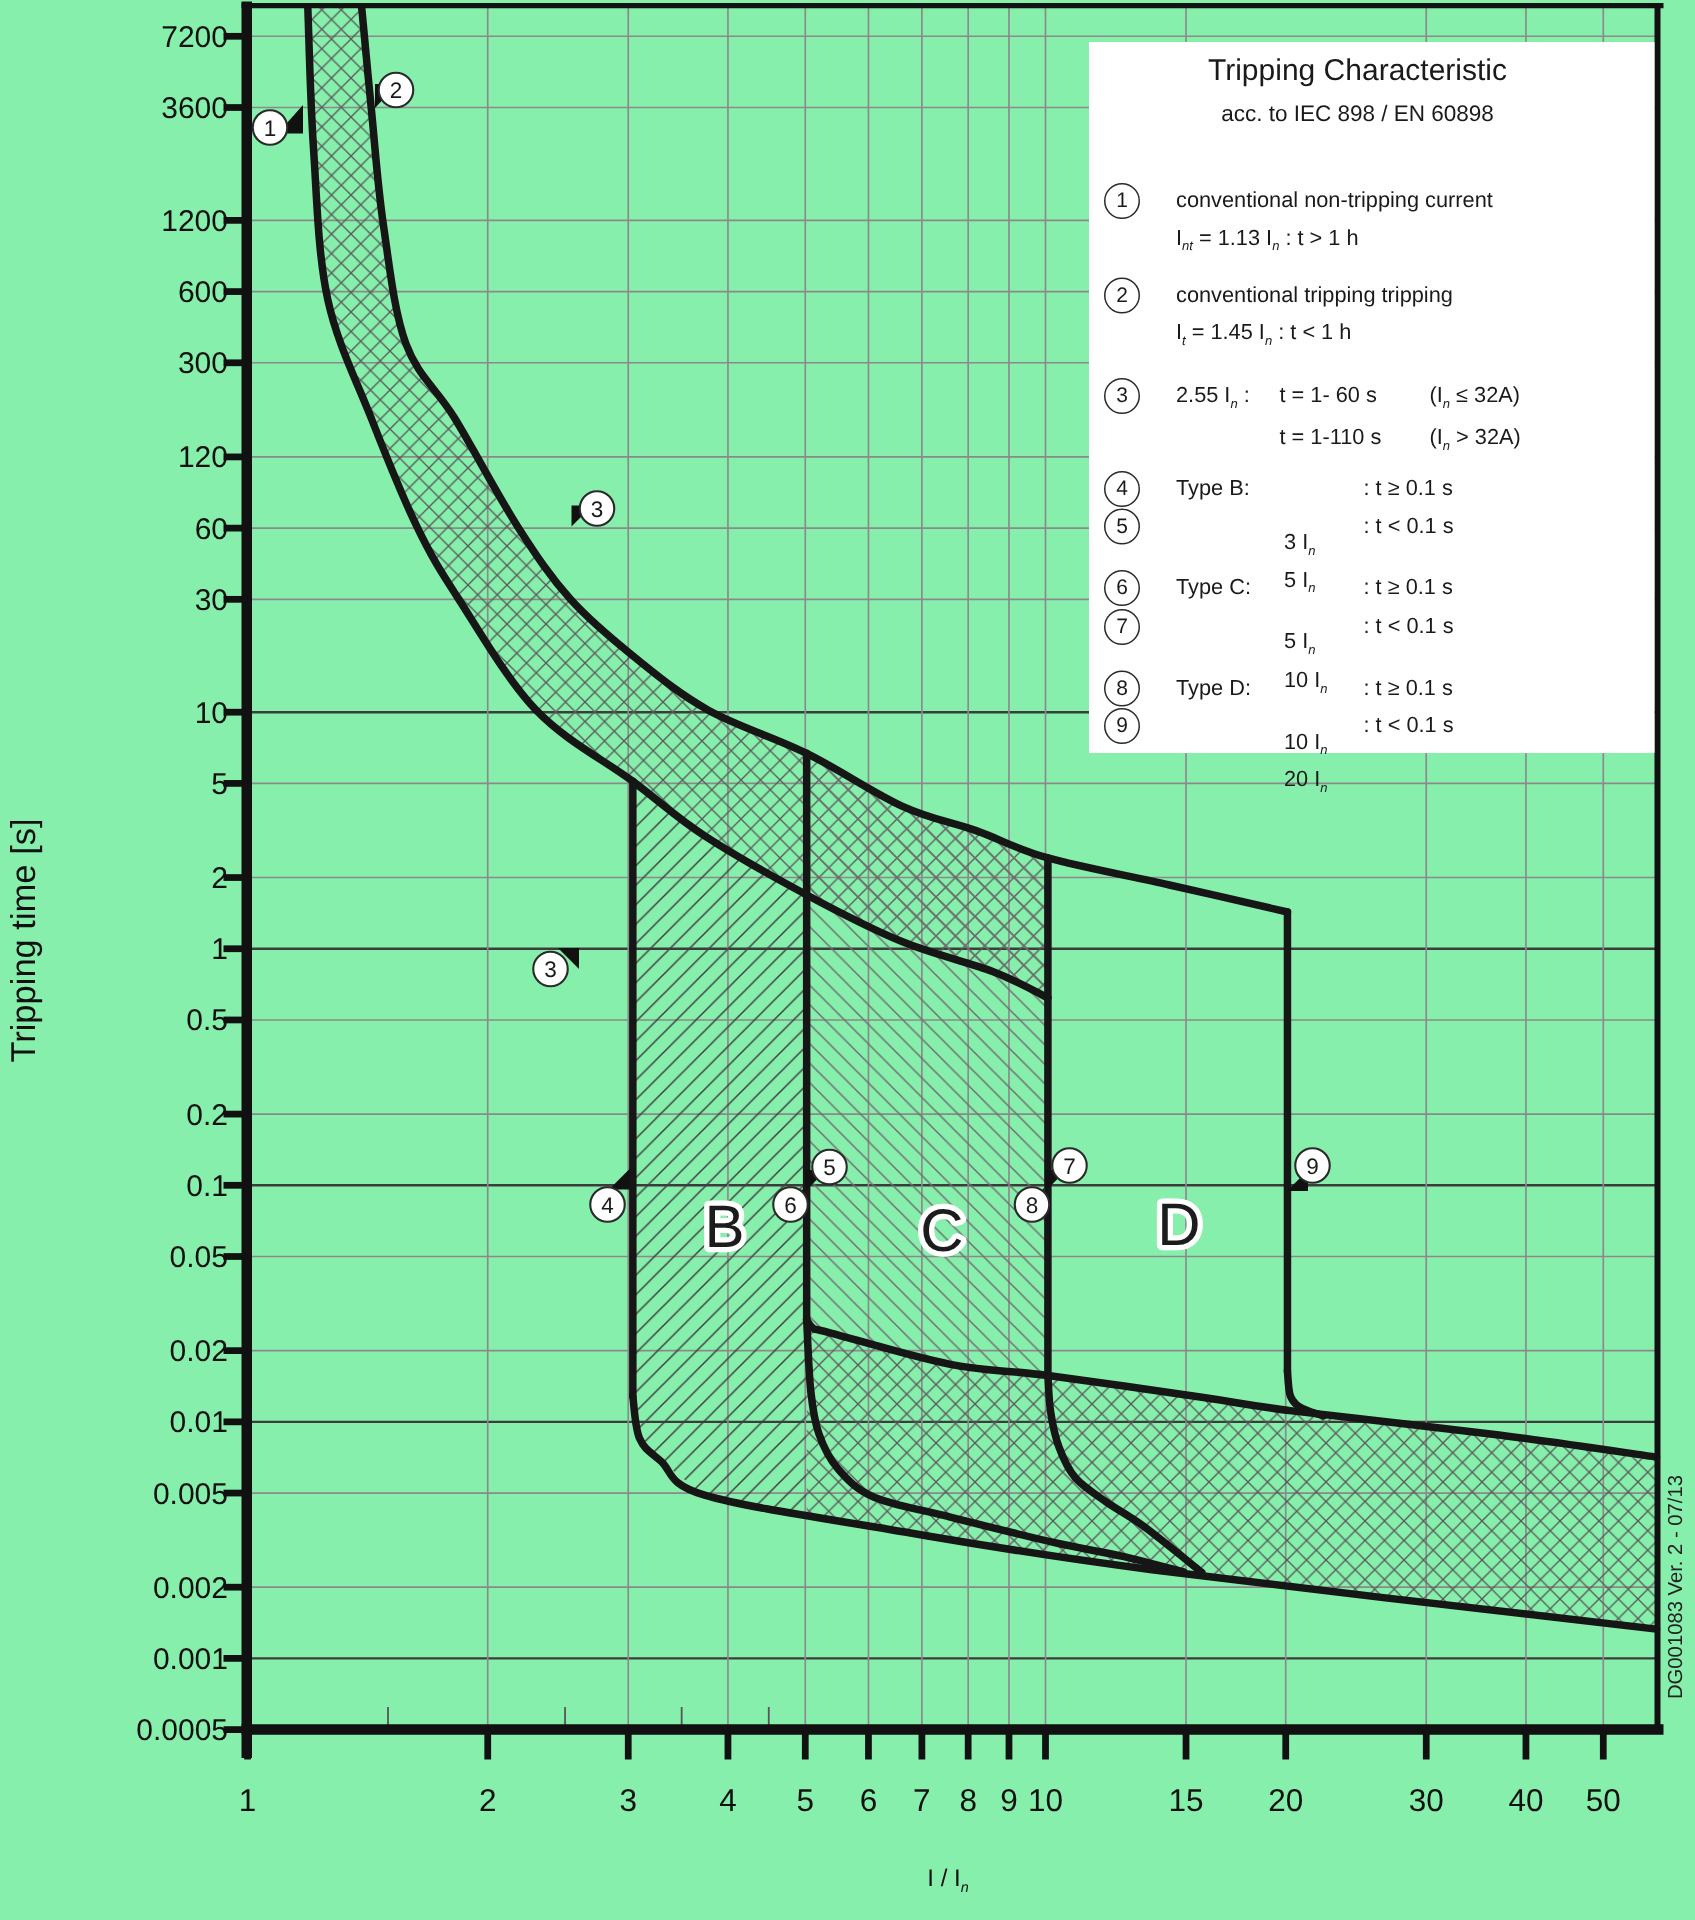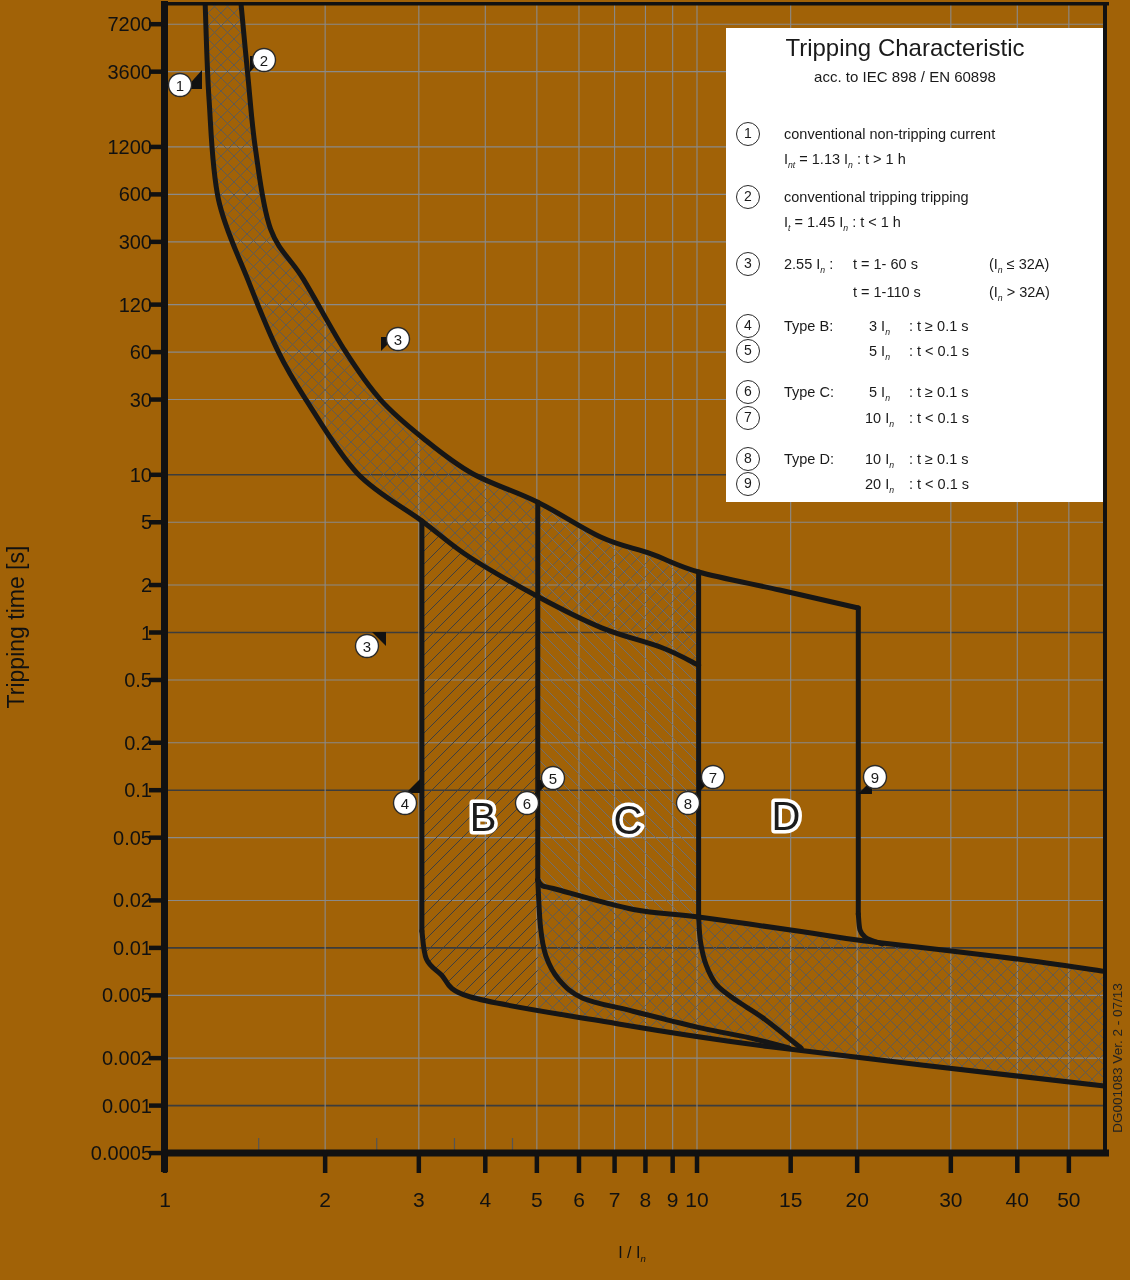--- a/index.html
+++ b/index.html
@@ -1,34 +1,34 @@
 <!DOCTYPE html>
 <html><head>
 <meta charset="utf-8">
 <style>
   html,body{margin:0;padding:0;background:#fff;}
-  .stage{position:relative;width:1130px;height:1280px;background:#a16207;overflow:hidden;
+  .stage{position:relative;width:1130px;height:1280px;background:#86efac;overflow:hidden;
          font-family:"Liberation Sans","DejaVu Sans",sans-serif;color:#111;}
   .stage svg{position:absolute;left:0;top:0;}
   sub{font-size:60%;line-height:0;font-style:italic;}
   
   .legend{position:absolute;left:726px;top:28px;width:377px;height:474px;background:#fff;}
   .lg-title{position:absolute;left:179px;top:20px;transform:translate(-50%,-50%);
-            font-size:24px;white-space:nowrap;color:#1a1a1a;}
+            font-size:20px;white-space:nowrap;color:#1a1a1a;}
   .lg-sub{position:absolute;left:179px;top:48px;transform:translate(-50%,-50%);
           font-size:15px;white-space:nowrap;color:#1a1a1a;text-align:right;}
   .lg-circle{position:absolute;width:22px;height:22px;border:1.4px solid #2a2a2a;border-radius:50%;
              background:#fff;text-align:center;line-height:21px;font-size:14px;
              transform:translate(-50%,-50%);left:22px;color:#1a1a1a;}
   .lg-text{position:absolute;font-size:14.5px;white-space:nowrap;transform:translateY(-50%);color:#1a1a1a;}
   .c1{left:58px;}
-  .c2{left:130px;width:47px;text-align:center;}
+  .c2{left:130px;width:47px;text-align:left;margin-top:36px;}
   .c3{left:183px;}
   .v3{left:127px;}
-  .p3{left:227px;margin-left:36px;}
+  .p3{left:227px;}
   
   .ytitle{position:absolute;left:16px;top:627px;transform:translate(-50%,-50%) rotate(-90deg);
           font-size:23px;white-space:nowrap;color:#111;}
   .xtitle{position:absolute;left:632px;top:1253px;transform:translate(-50%,-50%);
           font-size:16px;white-space:nowrap;color:#111;}
   .docid{position:absolute;left:1117px;top:1058px;transform:translate(-50%,-50%) rotate(-90deg);
          font-size:13.5px;white-space:nowrap;color:#222;}
 </style>
 </head>
 <body>

